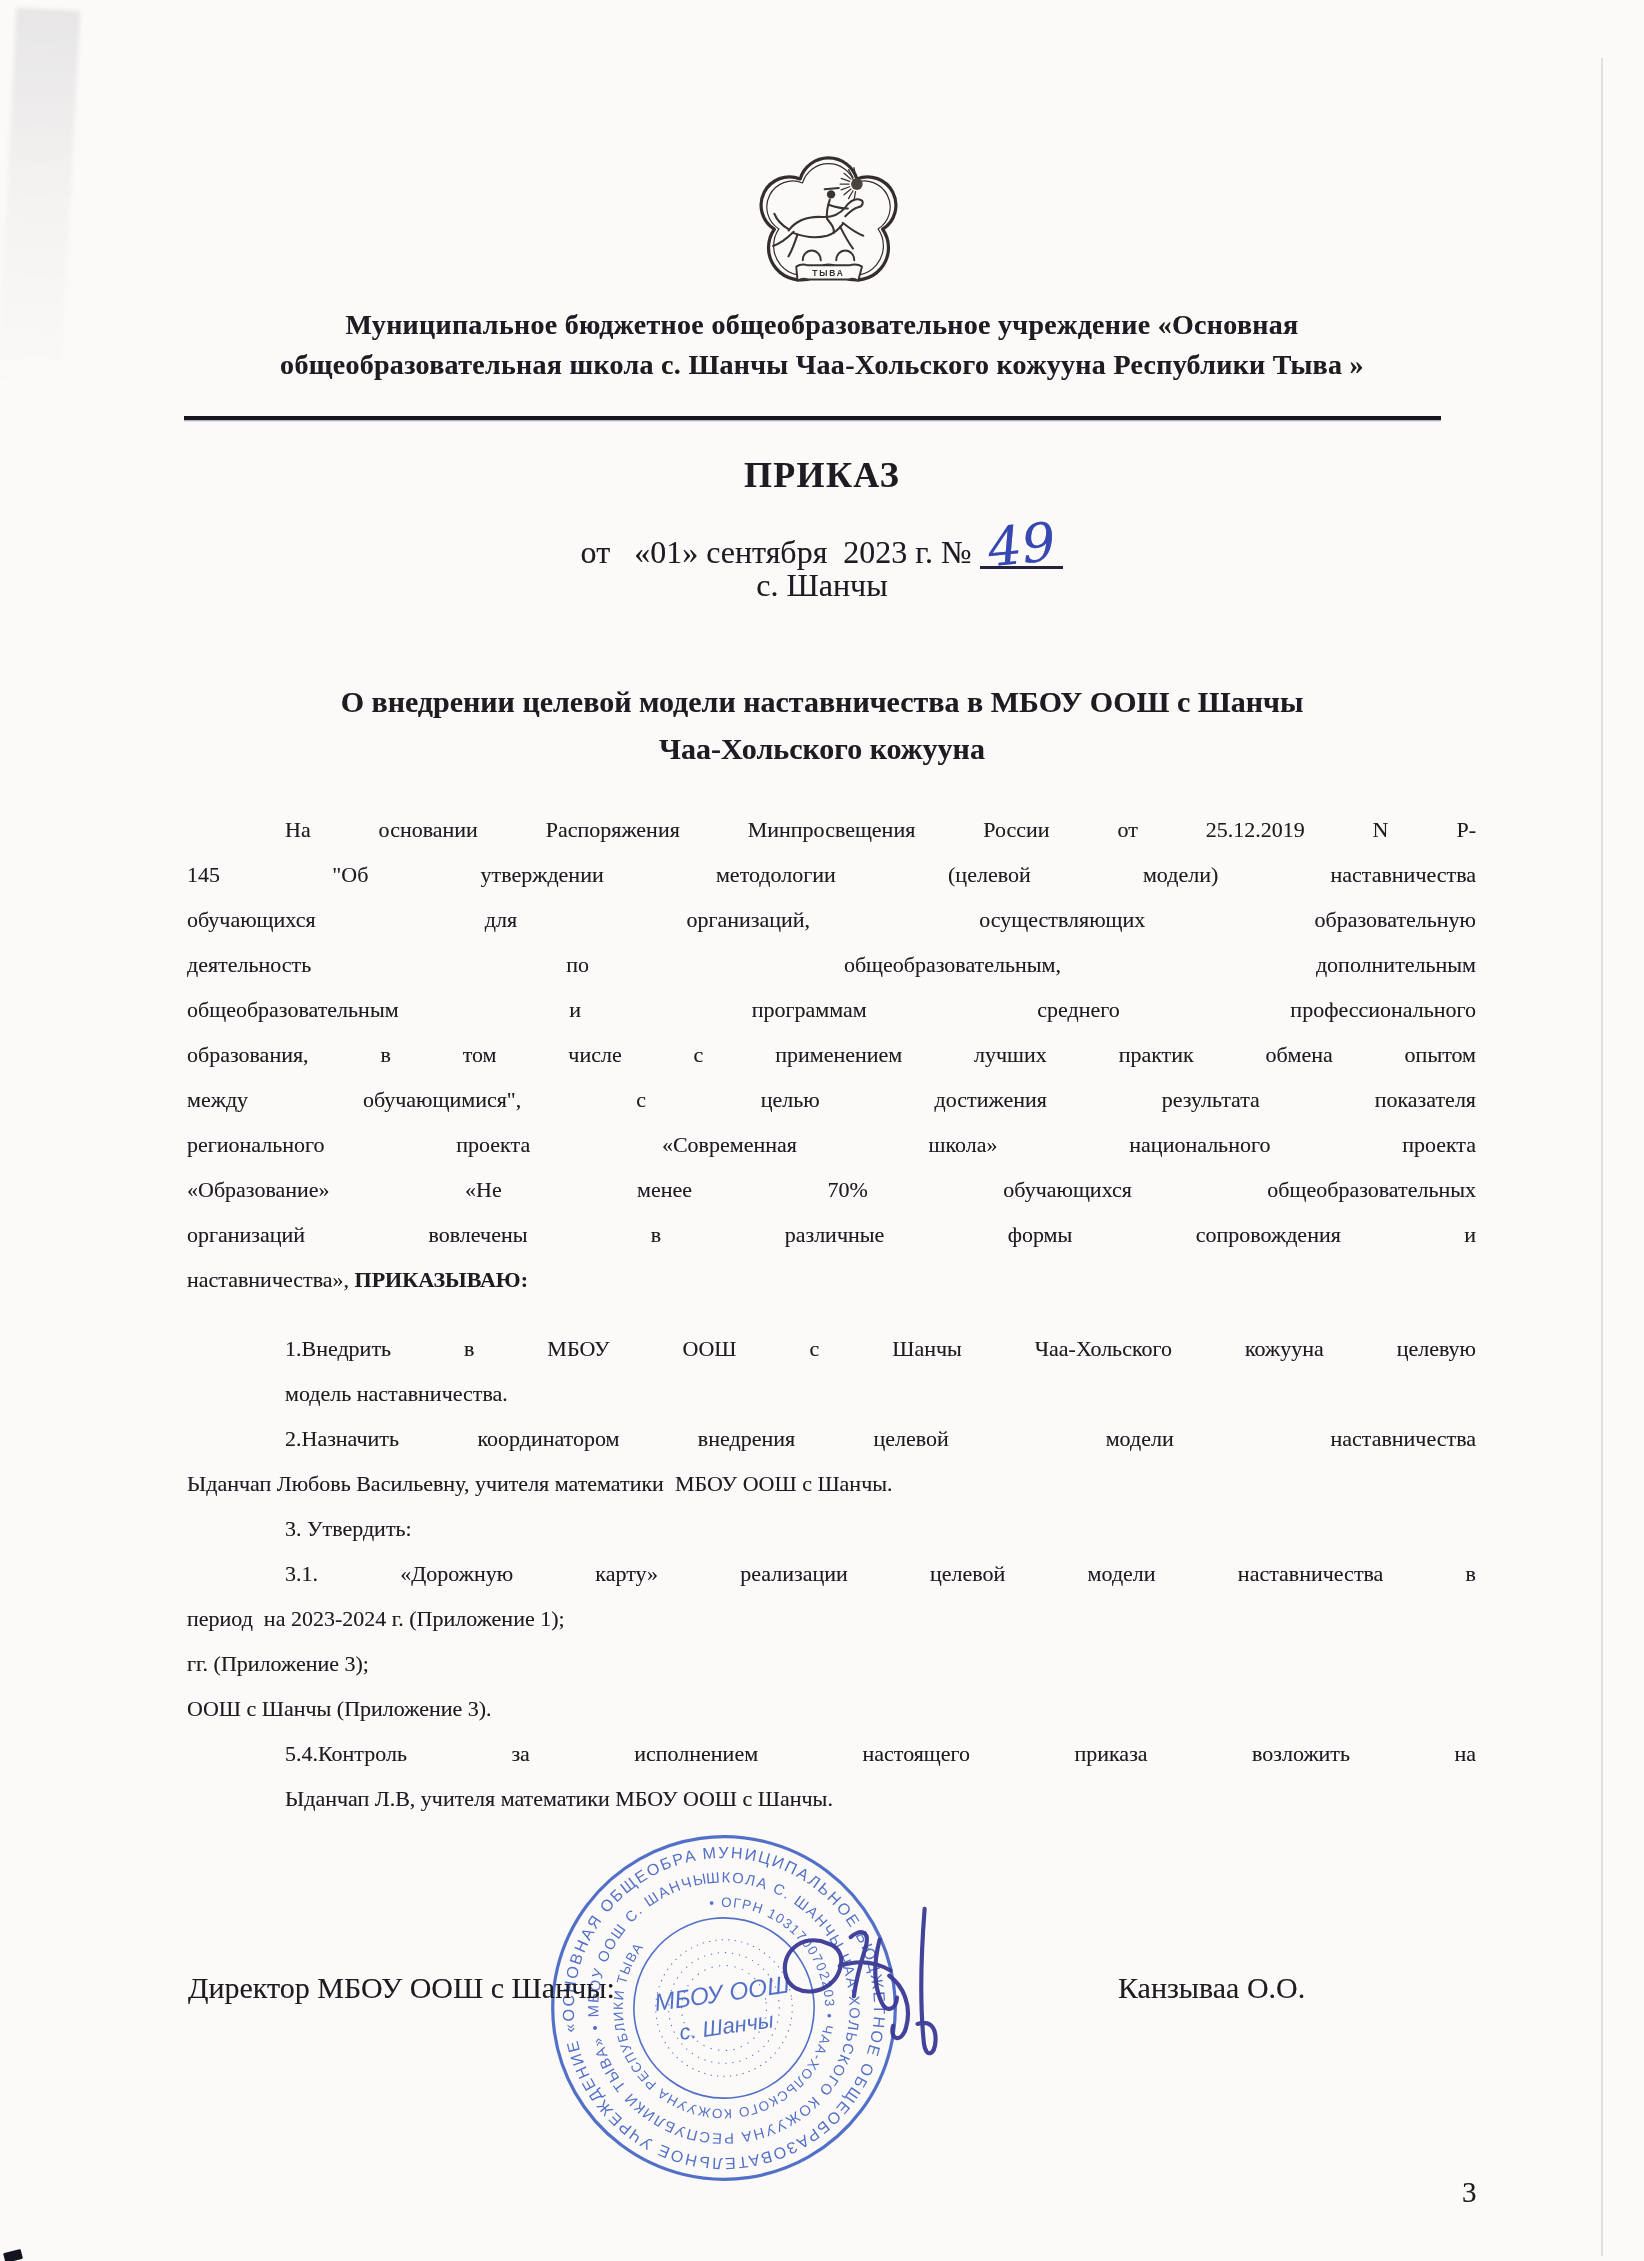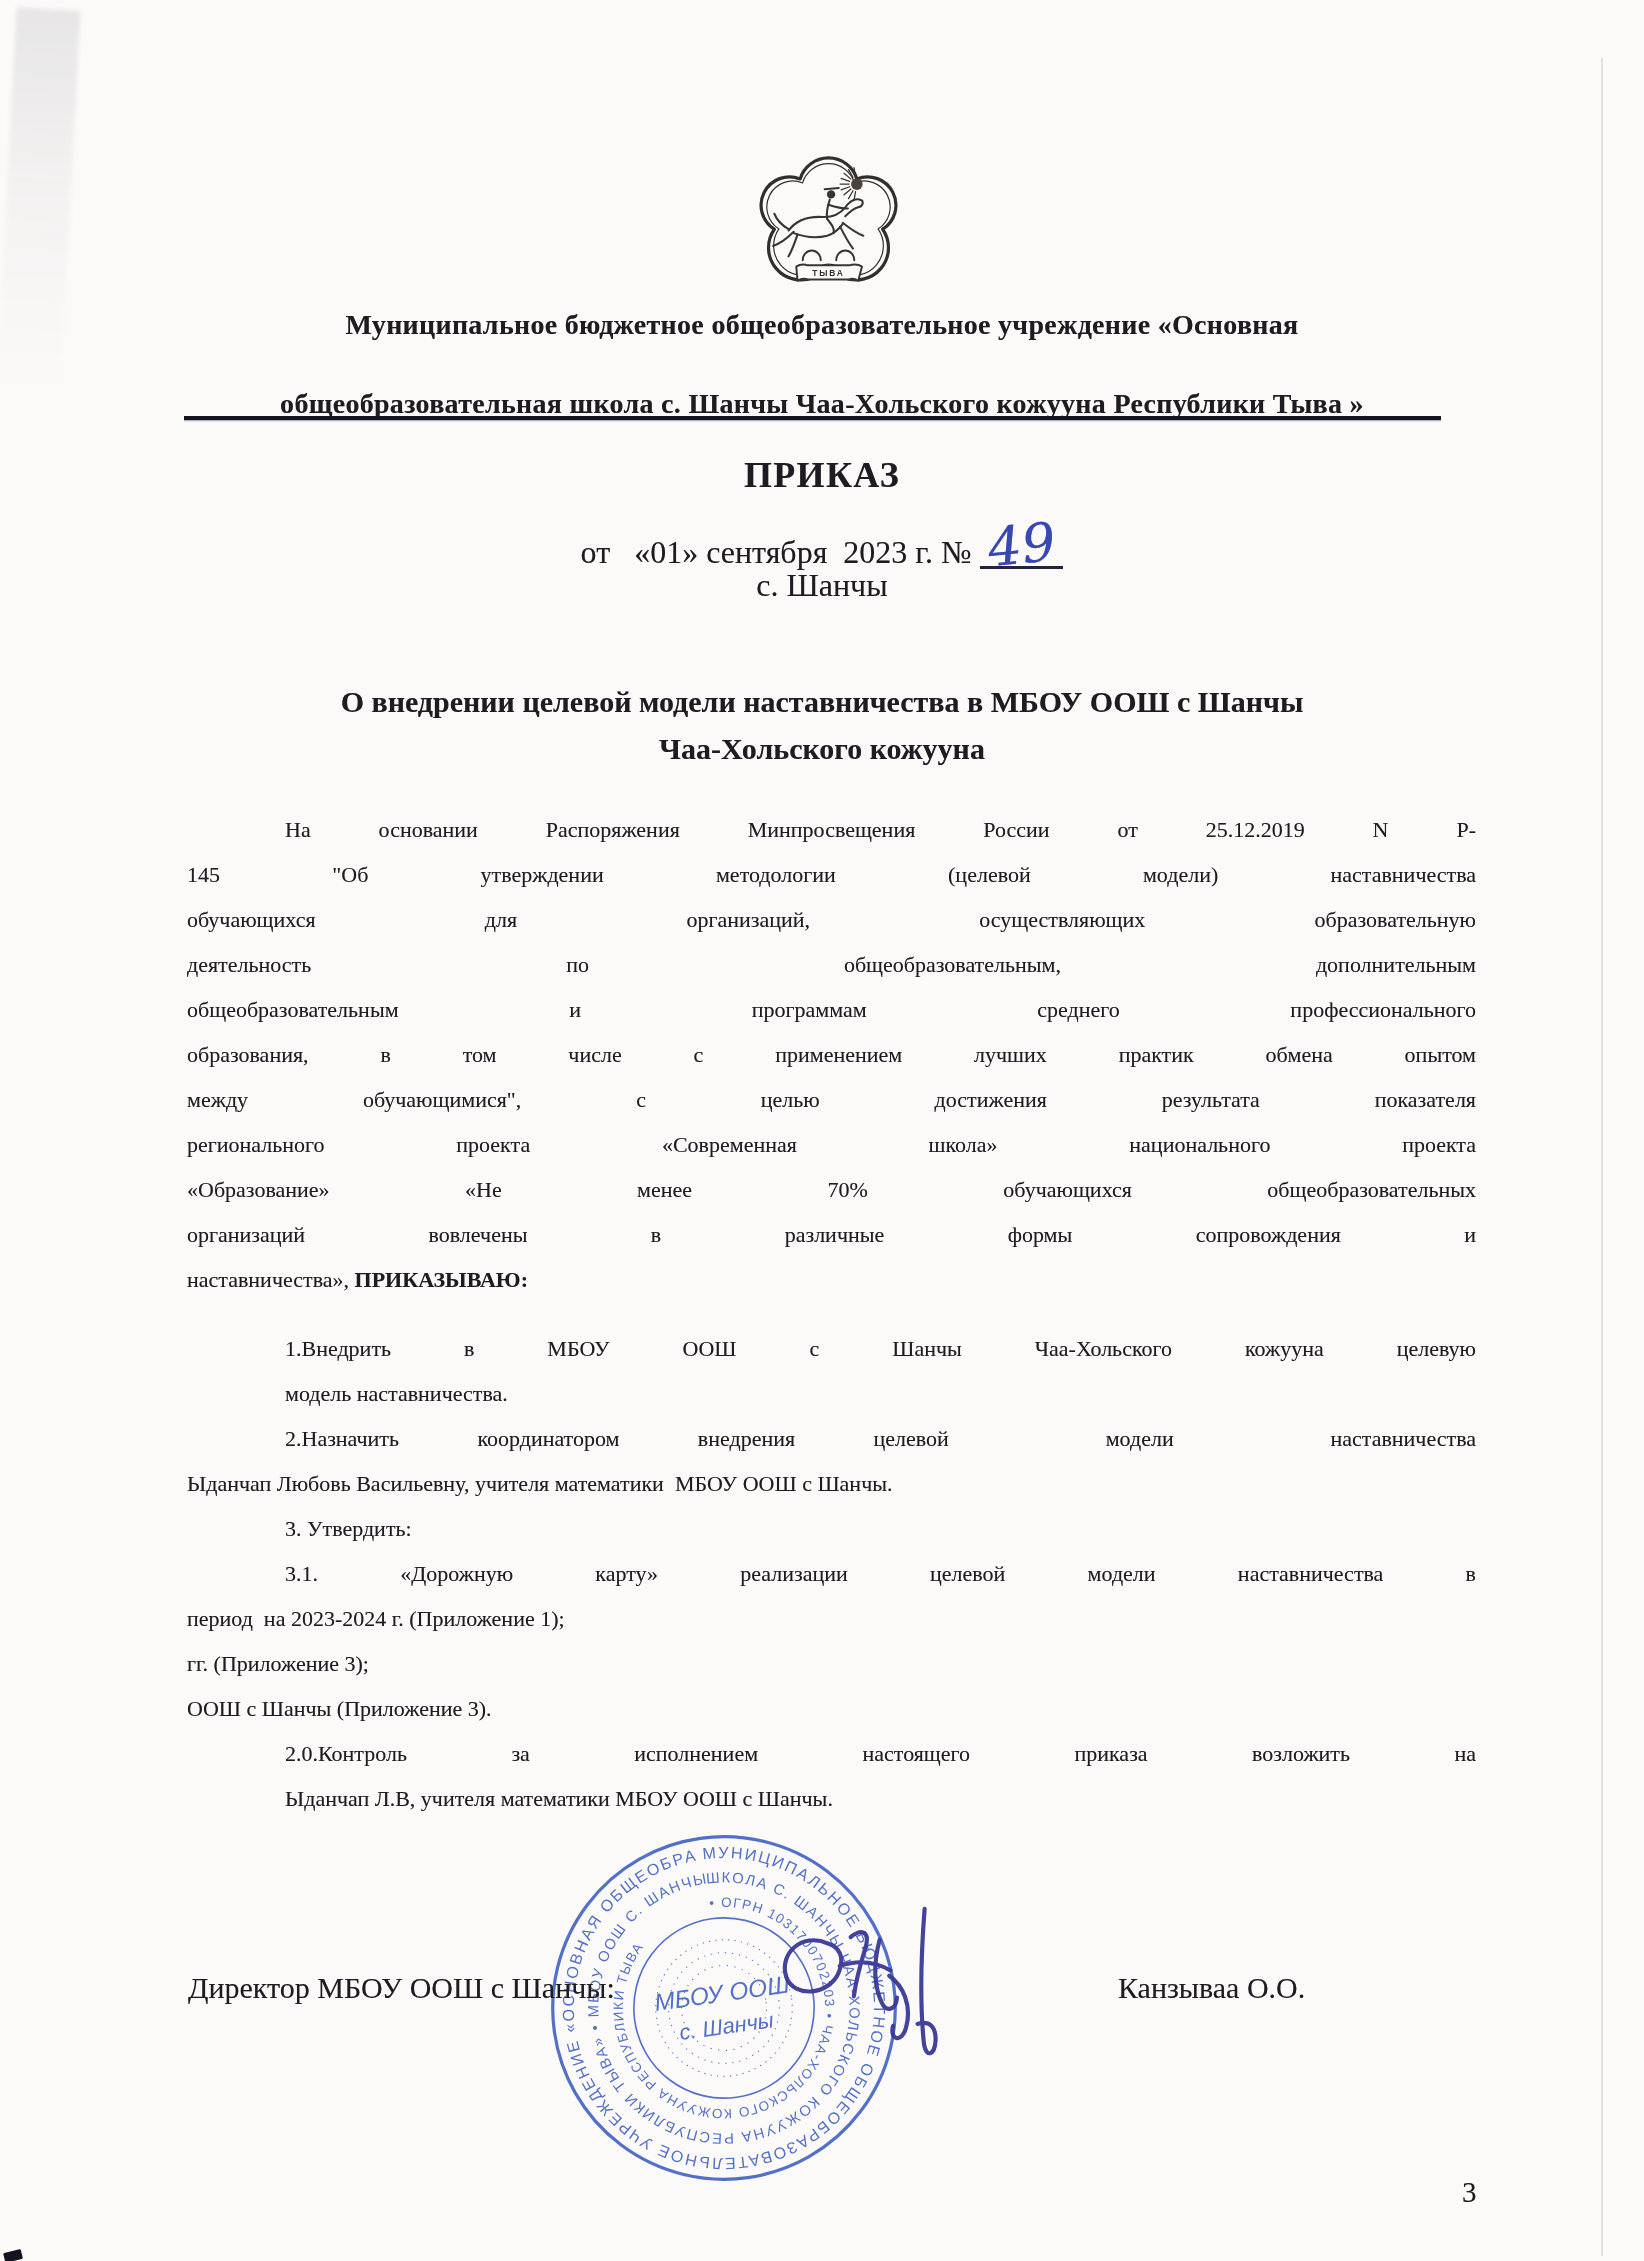--- a/index.html
+++ b/index.html
@@ -19,21 +19,21 @@
     background:linear-gradient(180deg, rgba(95,90,100,0.13), rgba(120,115,125,0.06) 45%, rgba(120,115,125,0) 95%);
     filter:blur(1.9px); transform:rotate(3deg); }
   .corner-wedge { position:absolute; left:3.9px; top:2251px; width:18px; height:9.7px;
     background:#141420; transform:rotate(-14deg); border-radius:1.3px; }
 
   
   .emblem { position:absolute; left:755px; top:153px; width:147px; height:146px; }
   .org-line { position:absolute; left:0; width:1644px; text-align:center;
     font-weight:bold; font-size:28px; line-height:34px; letter-spacing:0.3px; }
   .org-line1 { top:308px; }
-  .org-line2 { top:348px;margin-top:39px; }
+  .org-line2 { top:348px; }
   .rule { position:absolute; left:184px; top:416px; width:1257px; height:3.9px;
     background:#16161f; box-shadow:0 1.3px 0 rgba(40,40,120,0.35); }
 
   .doc-type { position:absolute; left:0; top:454px; width:1644px; text-align:center;
     font-weight:bold; font-size:36px; letter-spacing:1.3px; }
   .date-row { position:absolute; left:0; top:520px; width:1644px;
     display:flex; justify-content:center; align-items:baseline; font-size:32px; line-height:46px; }
   .date-text { white-space:pre-wrap; }
   .order-no { display:inline-block; width:83px; margin-left:9px; text-align:center;
     border-bottom:3.9px solid #23233c; height:49px; }
@@ -187,21 +187,21 @@
     <div class="para items txt">
       <div class="ln ind">1.Внедрить в МБОУ ООШ с Шанчы Чаа-Хольского кожууна целевую</div>
       <div class="ln ind left">модель наставничества.</div>
       <div class="ln ind">2.Назначить координатором внедрения целевой  модели  наставничества</div>
       <div class="ln left">Ыданчап Любовь Васильевну, учителя математики  МБОУ ООШ с Шанчы.</div>
       <div class="ln ind left">3. Утвердить:</div>
       <div class="ln ind">3.1. «Дорожную карту» реализации целевой модели наставничества в</div>
       <div class="ln left">период  на 2023-2024 г. (Приложение 1);</div>
       <div class="ln left">гг. (Приложение 3);</div>
       <div class="ln left">ООШ с Шанчы (Приложение 3).</div>
-      <div class="ln ind">2.0.Контроль за исполнением настоящего приказа возложить на</div>
+      <div class="ln ind">5.4.Контроль за исполнением настоящего приказа возложить на</div>
       <div class="ln ind left">Ыданчап Л.В, учителя математики МБОУ ООШ с Шанчы.</div>
     </div>
 
     <div class="director-label txt">Директор МБОУ ООШ с Шанчы:</div>
     <div class="director-name txt">Канзываа О.О.</div>
     <div class="page-number txt">3</div>
   </div>
 
   <svg class="signature-svg" viewBox="0 0 300 300">
     <g stroke="#3b3a96" fill="none" stroke-width="6.5" stroke-linecap="round" stroke-linejoin="round" opacity="0.95">

